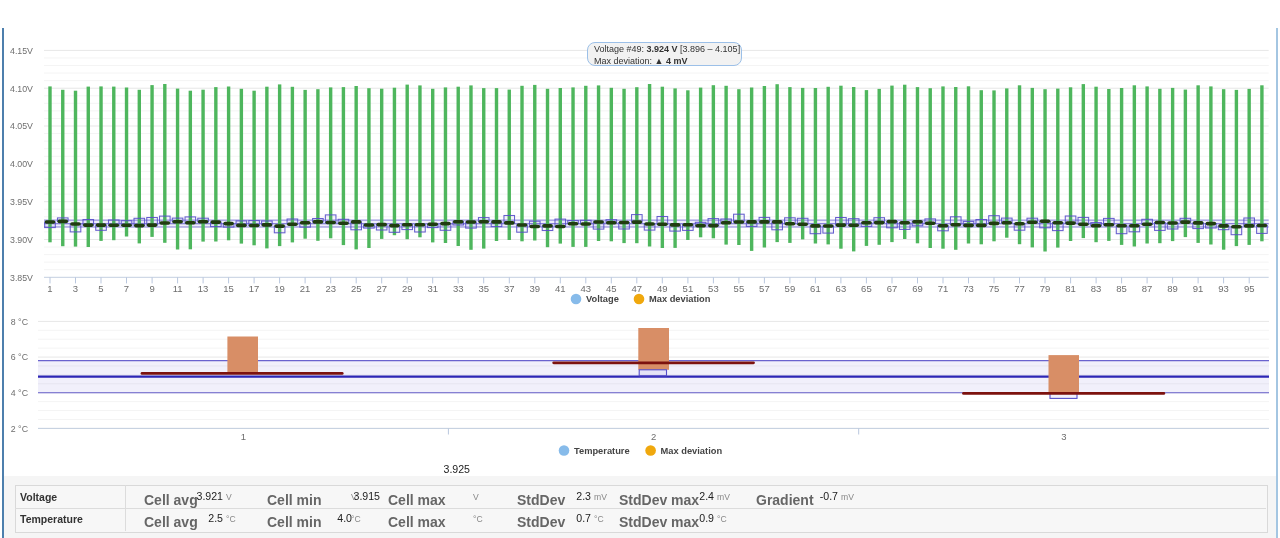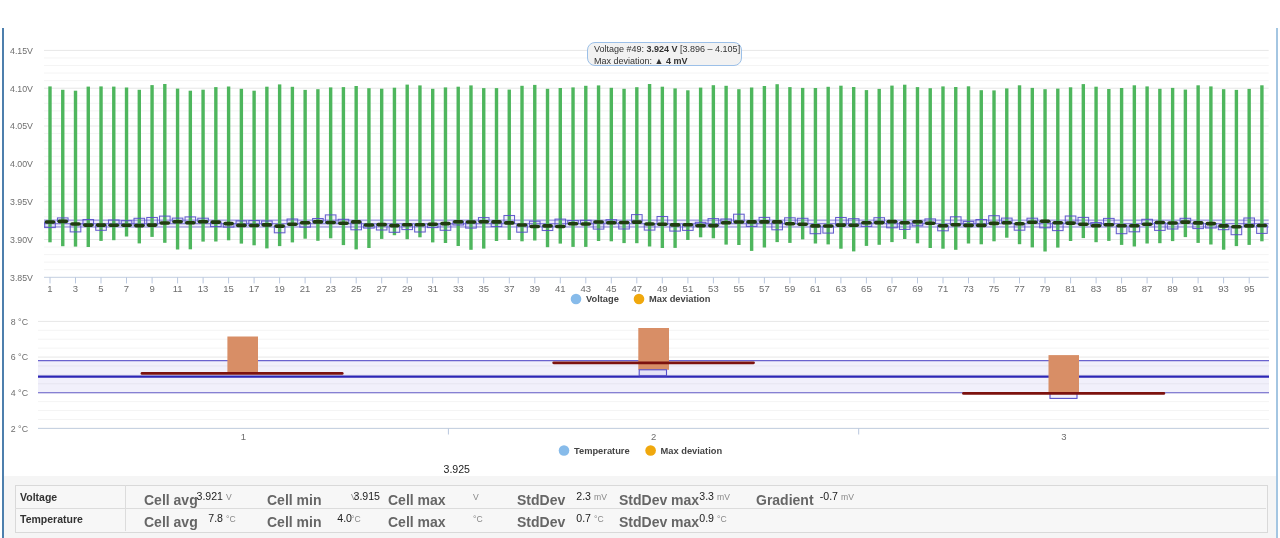--- a/index.html
+++ b/index.html
@@ -509,28 +509,28 @@
     <div class="tl" style="left:267px;top:492.3px">Cell min</div>
     <div class="tv" style="right:900px;top:490.1px">3.915</div>
     <div class="tu" style="left:351px;top:492.3px">V</div>
     <div class="tl" style="left:388px;top:492.3px">Cell max</div>
     <div class="tv" style="right:810px;top:463px">3.925</div>
     <div class="tu" style="left:473px;top:492.3px">V</div>
     <div class="tl" style="left:517px;top:492.3px">StdDev</div>
     <div class="tv" style="right:689px;top:490.1px">2.3</div>
     <div class="tu" style="left:594px;top:492.3px">mV</div>
     <div class="tl" style="left:619px;top:492.3px">StdDev max</div>
-    <div class="tv" style="right:566px;top:490.1px">3.3</div>
+    <div class="tv" style="right:566px;top:490.1px">2.4</div>
     <div class="tu" style="left:717px;top:492.3px">mV</div>
     <div class="tl" style="left:756px;top:492.3px">Gradient</div>
     <div class="tv" style="right:442px;top:490.1px">-0.7</div>
     <div class="tu" style="left:841px;top:492.3px">mV</div>
     <div class="tn" style="left:20px;top:512.7px">Temperature</div>
     <div class="tl" style="left:144px;top:514.3px">Cell avg</div>
-    <div class="tv" style="right:1057px;top:512.1px">7.8</div>
+    <div class="tv" style="right:1057px;top:512.1px">2.5</div>
     <div class="tu" style="left:226px;top:514.3px">°C</div>
     <div class="tl" style="left:267px;top:514.3px">Cell min</div>
     <div class="tv" style="right:928px;top:512.1px">4.0</div>
     <div class="tu" style="left:351px;top:514.3px">°C</div>
     <div class="tl" style="left:388px;top:514.3px">Cell max</div>
     <div class="tv" style="right:810px;top:536px">5.7</div>
     <div class="tu" style="left:473px;top:514.3px">°C</div>
     <div class="tl" style="left:517px;top:514.3px">StdDev</div>
     <div class="tv" style="right:689px;top:512.1px">0.7</div>
     <div class="tu" style="left:594px;top:514.3px">°C</div>

